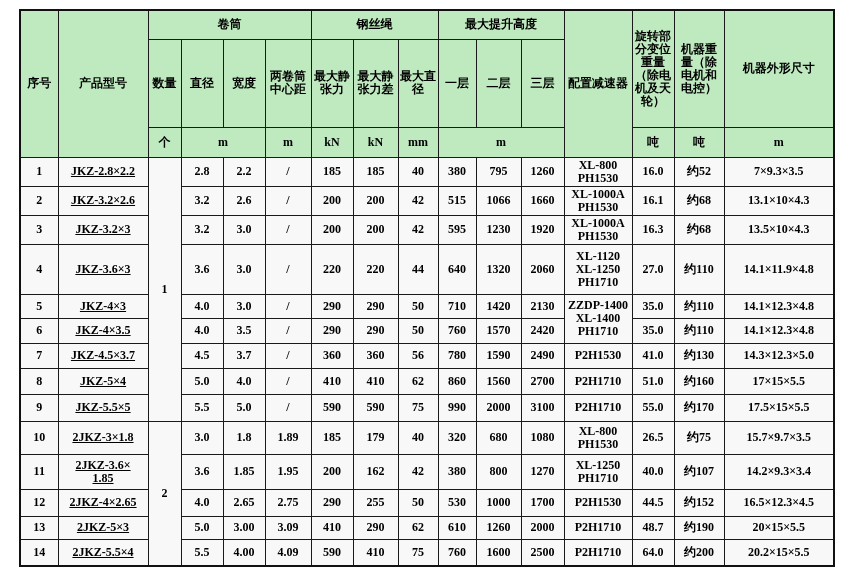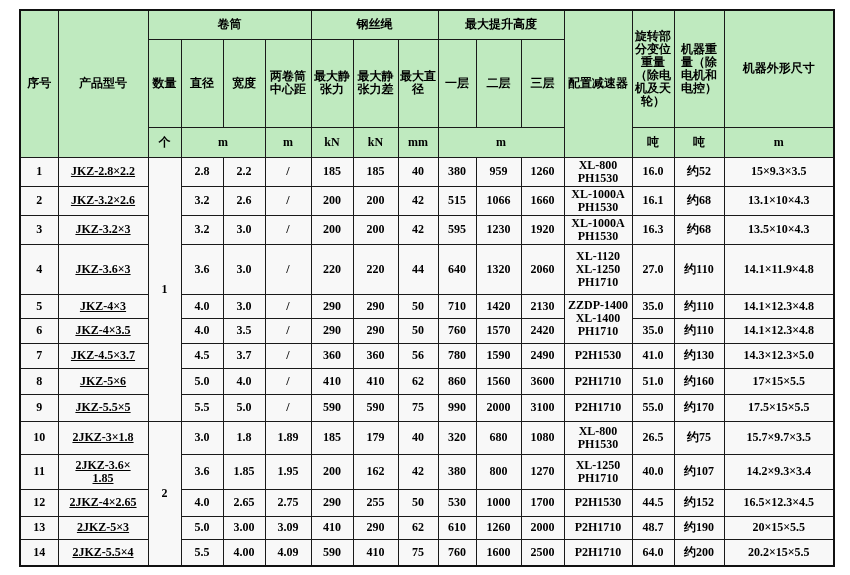--- a/index.html
+++ b/index.html
@@ -134,27 +134,27 @@
           <td>1</td>
           <td class="model">JKZ-2.8×2.2</td>
           <td rowspan="9">1</td>
           <td>2.8</td>
           <td>2.2</td>
           <td>/</td>
           <td>185</td>
           <td>185</td>
           <td>40</td>
           <td>380</td>
-          <td>959</td>
+          <td>795</td>
           <td>1260</td>
           <td>XL-800
 PH1530</td>
           <td>16.0</td>
           <td>约52</td>
-          <td>15×9.3×3.5</td>
+          <td>7×9.3×3.5</td>
         </tr>
         <tr>
           <td>2</td>
           <td class="model">JKZ-3.2×2.6</td>
           <td>3.2</td>
           <td>2.6</td>
           <td>/</td>
           <td>200</td>
           <td>200</td>
           <td>42</td>
@@ -251,30 +251,30 @@
           <td>780</td>
           <td>1590</td>
           <td>2490</td>
           <td>P2H1530</td>
           <td>41.0</td>
           <td>约130</td>
           <td>14.3×12.3×5.0</td>
         </tr>
         <tr>
           <td>8</td>
-          <td class="model">JKZ-5×6</td>
+          <td class="model">JKZ-5×4</td>
           <td>5.0</td>
           <td>4.0</td>
           <td>/</td>
           <td>410</td>
           <td>410</td>
           <td>62</td>
           <td>860</td>
           <td>1560</td>
-          <td>3600</td>
+          <td>2700</td>
           <td>P2H1710</td>
           <td>51.0</td>
           <td>约160</td>
           <td>17×15×5.5</td>
         </tr>
         <tr>
           <td>9</td>
           <td class="model">JKZ-5.5×5</td>
           <td>5.5</td>
           <td>5.0</td>

